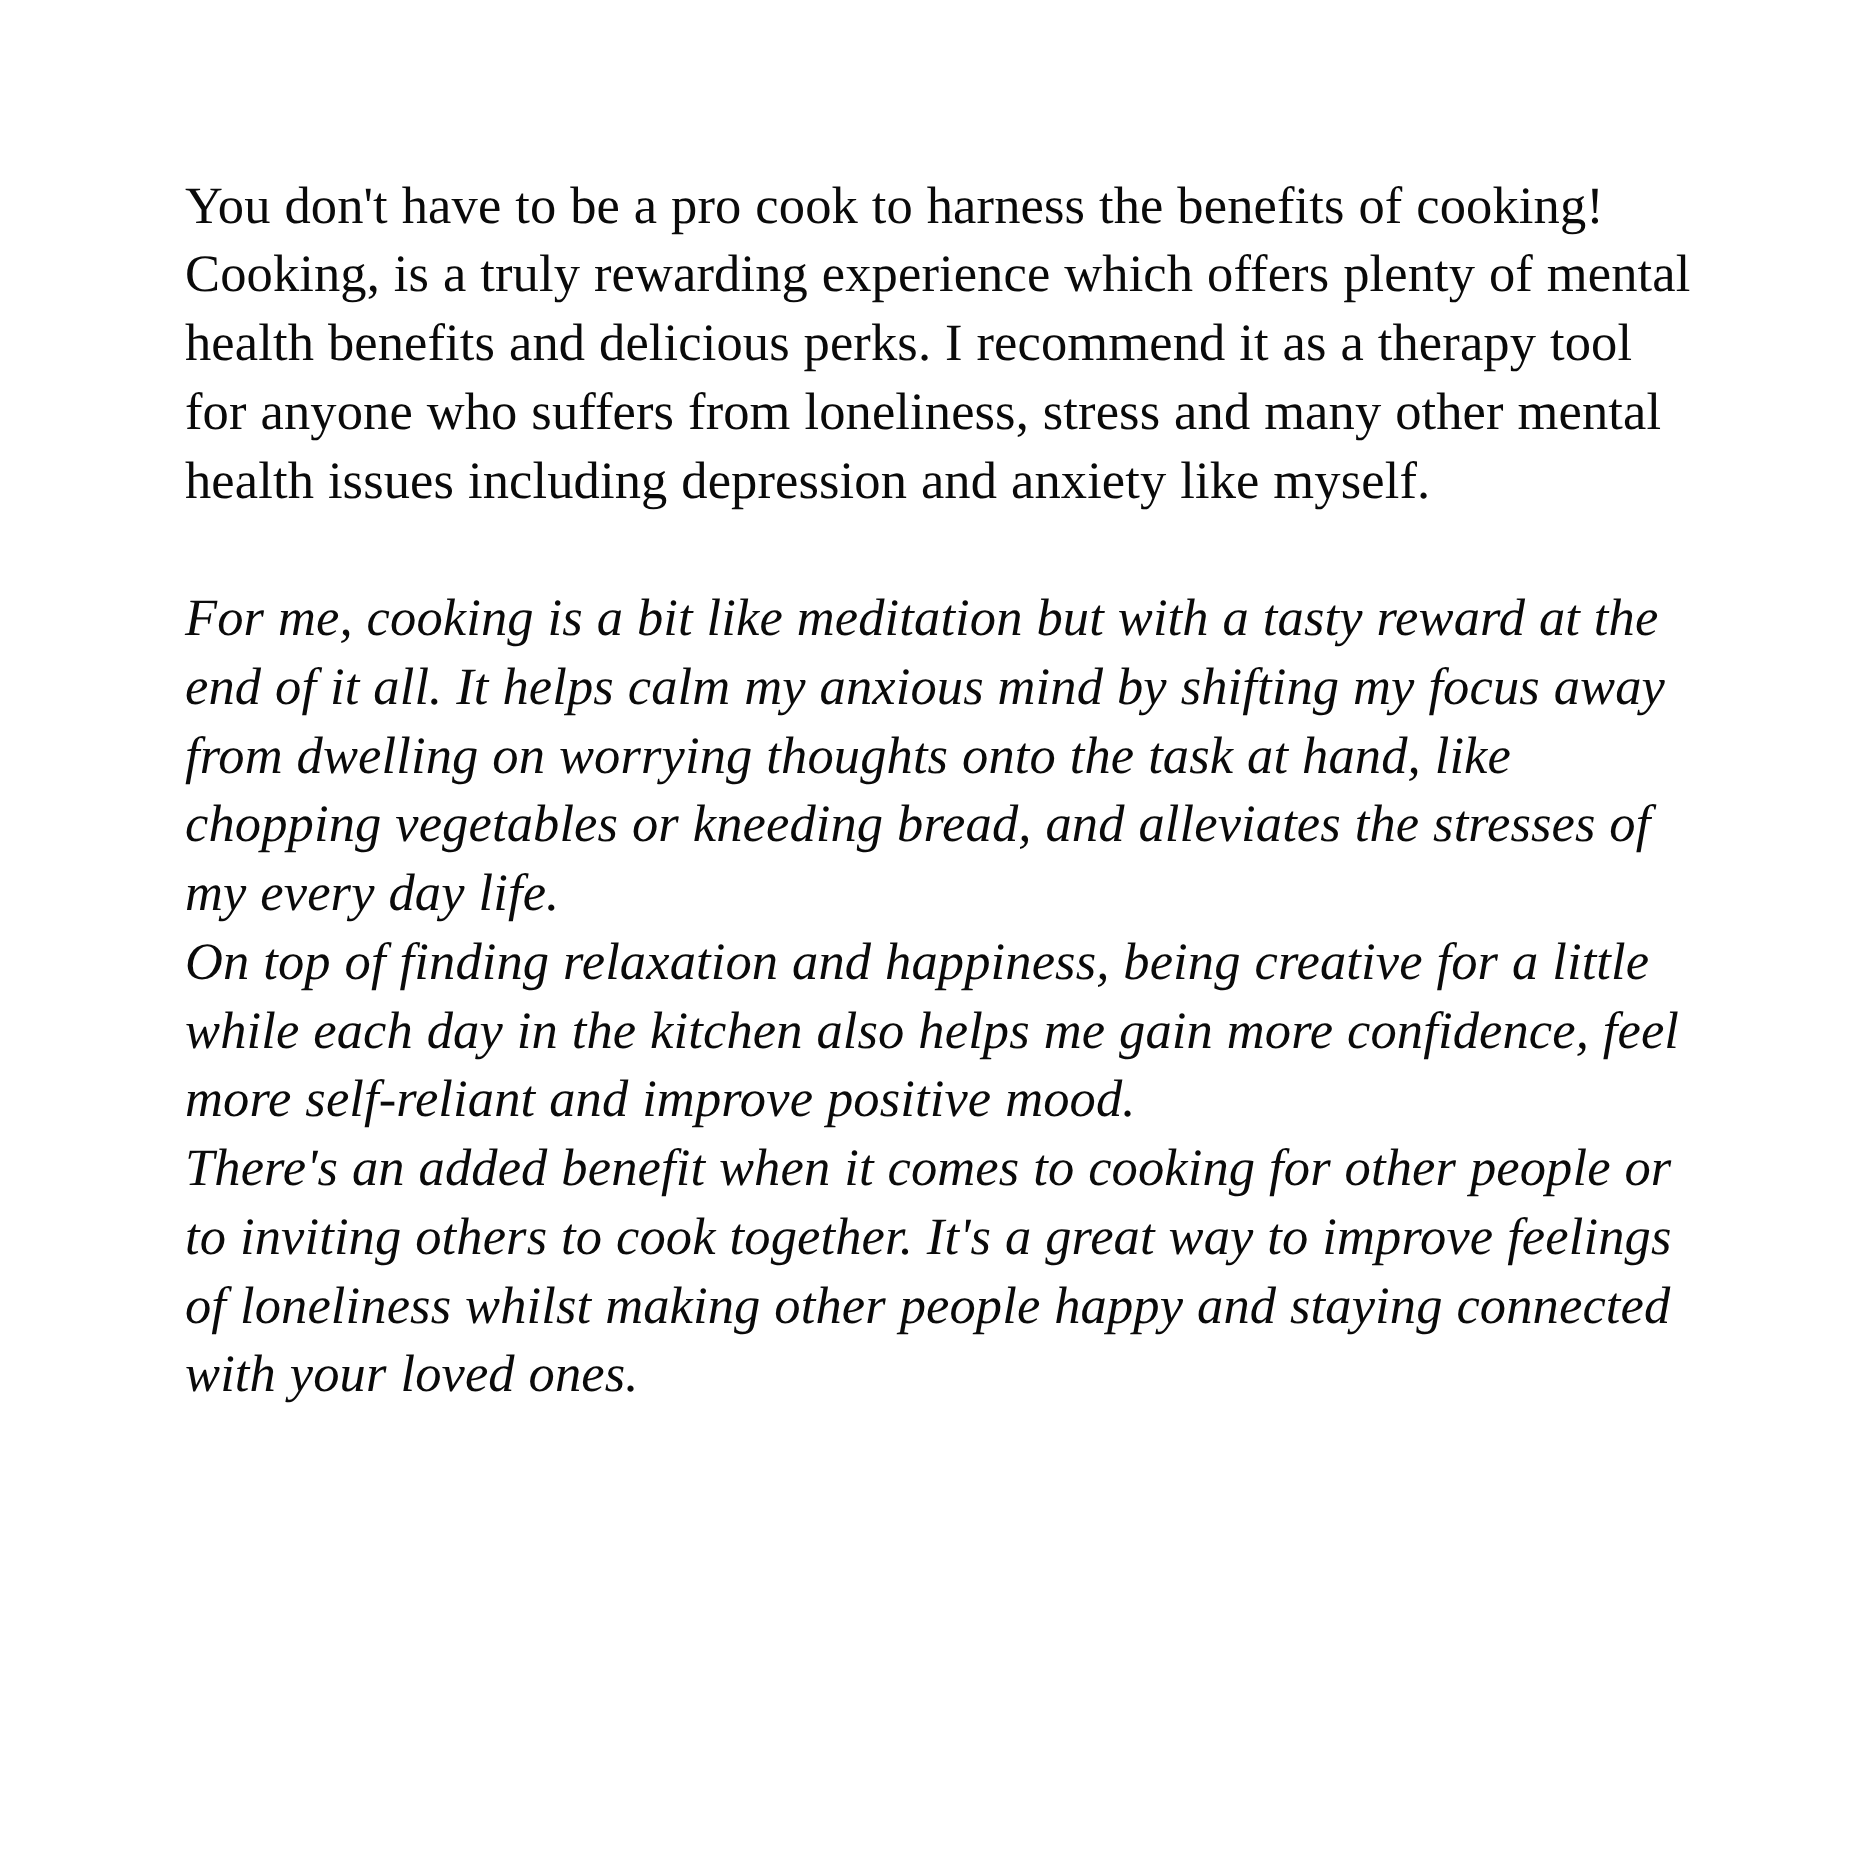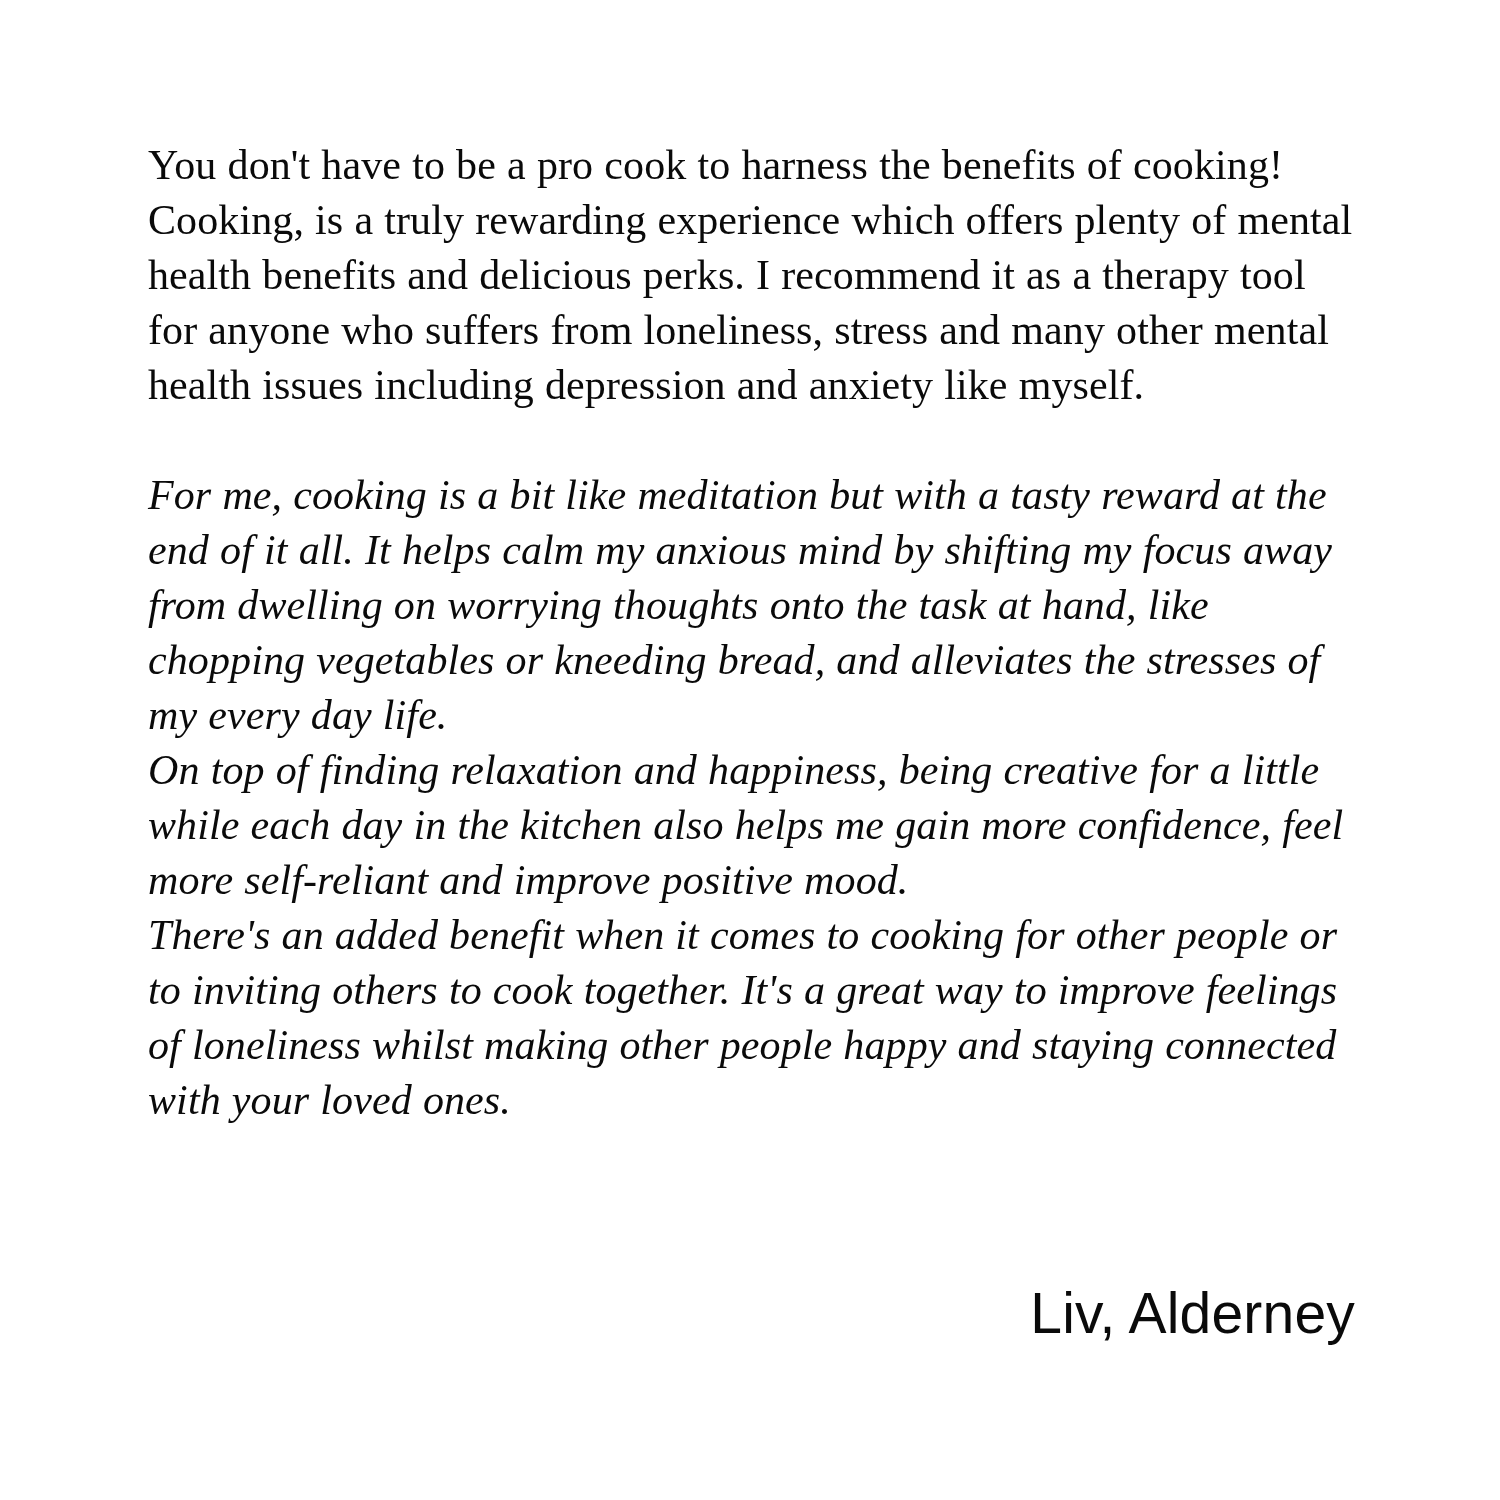--- a/index.html
+++ b/index.html
@@ -73,17 +73,14 @@
 
   <div id="testimonial-body">
     <p class="paragraph" style="white-space: pre-line;">You don't have to be a pro cook to harness the benefits of cooking!
 Cooking, is a truly rewarding experience which offers plenty of mental health benefits and delicious perks. I recommend it as a therapy tool for anyone who suffers from loneliness, stress and many other mental health issues including depression and anxiety like myself.</p>
     <div class="paragraph-gap"></div>
     <p class="paragraph" style="white-space: pre-line; font-style: italic;">For me, cooking is a bit like meditation but with a tasty reward at the end of it all. It helps calm my anxious mind by shifting my focus away from dwelling on worrying thoughts onto the task at hand, like chopping vegetables or kneeding bread, and alleviates the stresses of my every day life.
 On top of finding relaxation and happiness, being creative for a little while each day in the kitchen also helps me gain more confidence, feel more self-reliant and improve positive mood.
 There's an added benefit when it comes to cooking for other people or to inviting others to cook together. It's a great way to improve feelings of loneliness whilst making other people happy and staying connected with your loved ones.</p>
   </div>
 
-  <div id="signature-row">
-    <span id="signature">Liv, Alderney</span>
-  </div>
 
 </div>
 
 </body></html>

